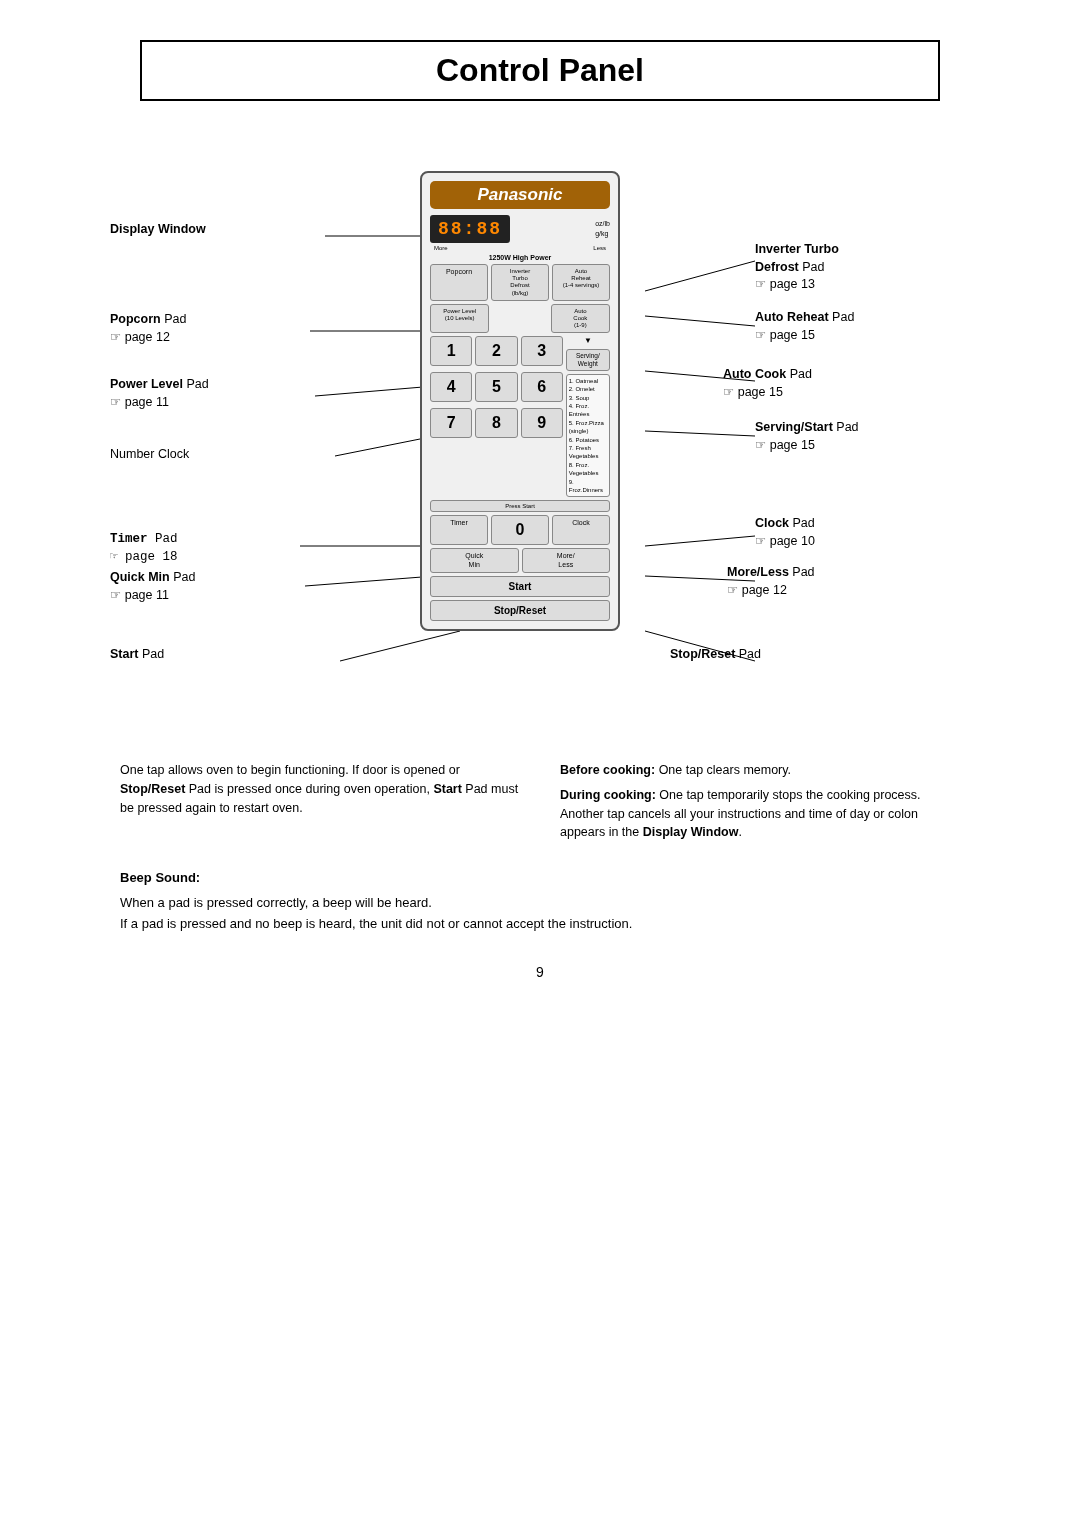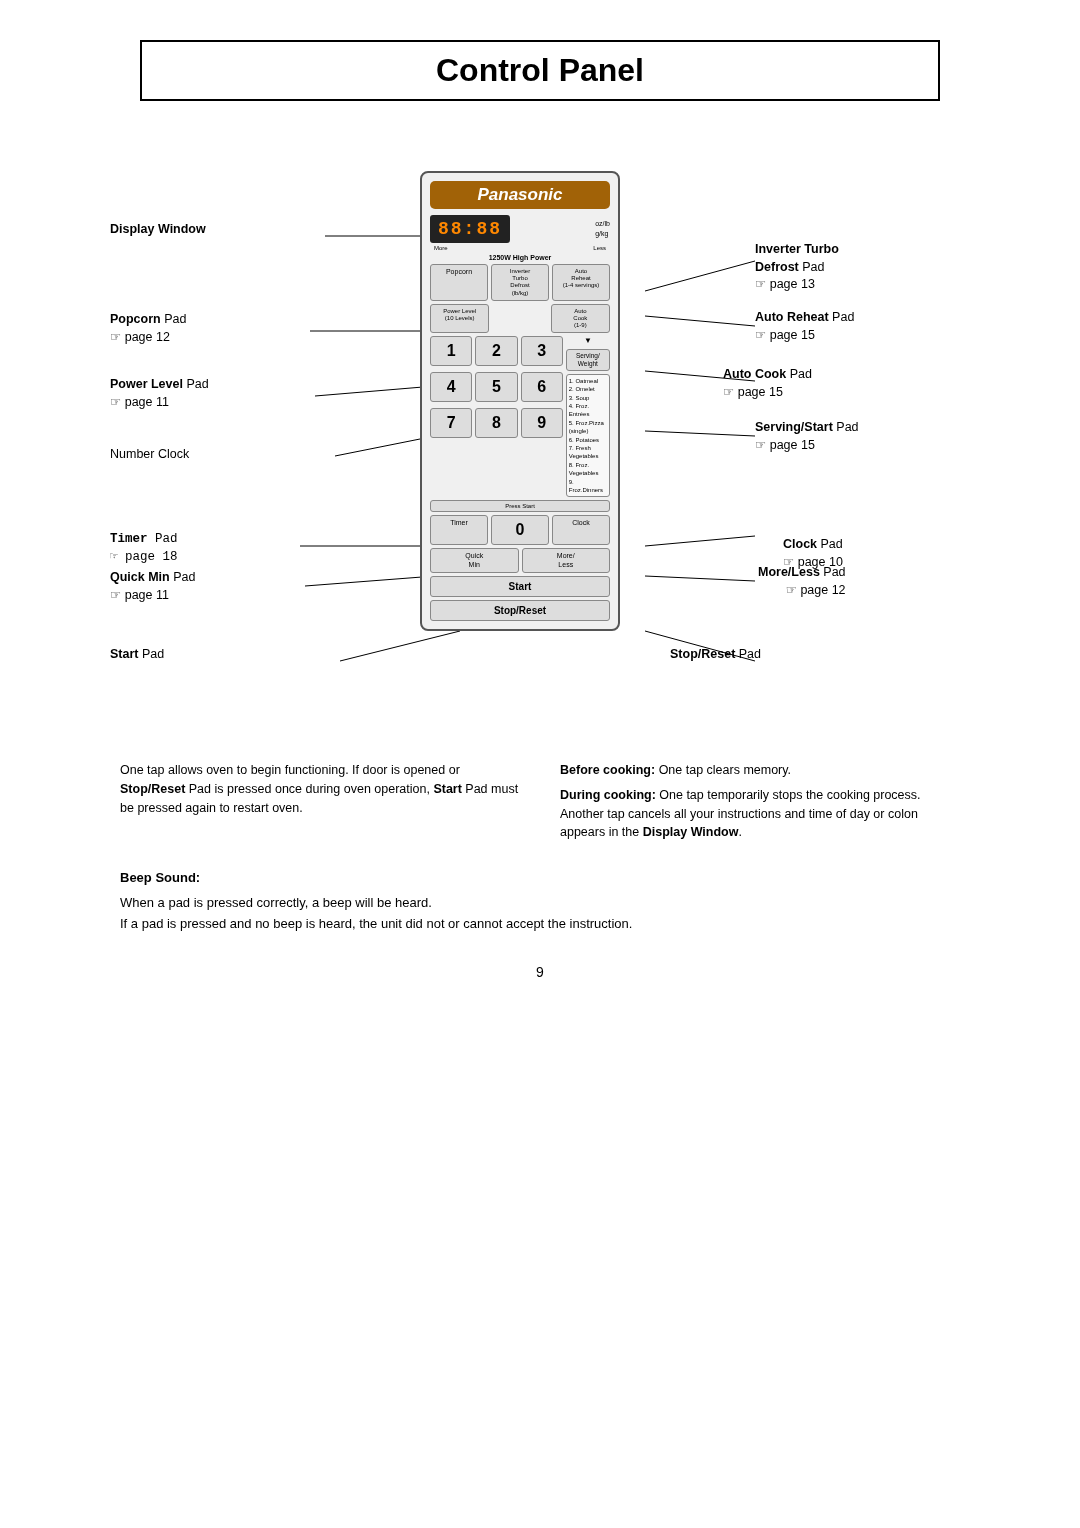--- a/index.html
+++ b/index.html
@@ -453,26 +453,26 @@
     <div class="ann-item" style="left:633px; top:235px;">
       <span class="label-bold">Auto Cook</span> <span>Pad</span><br>
       <span>☞</span> <span>page 15</span>
     </div>
 
     <div class="ann-item" style="left:665px; top:288px;">
       <span class="label-bold">Serving/Start</span> <span>Pad</span><br>
       <span>☞</span> <span>page 15</span>
     </div>
 
-    <div class="ann-item" style="left:665px; top:405px;margin-left:28px;">
+    <div class="ann-item" style="left:665px; top:384px;">
       <span class="label-bold">Clock</span> <span>Pad</span><br>
       <span>☞</span> <span>page 10</span>
     </div>
 
-    <div class="ann-item" style="left:668px; top:433px;text-align:right;">
+    <div class="ann-item" style="left:637px; top:433px;">
       <span class="label-bold">More/Less</span> <span>Pad</span><br>
       <span>☞</span> <span>page 12</span>
     </div>
 
     <div class="ann-item" style="left:580px; top:515px;">
       <span class="label-bold">Stop/Reset</span> <span>Pad</span>
     </div>
 
   </div>
 

